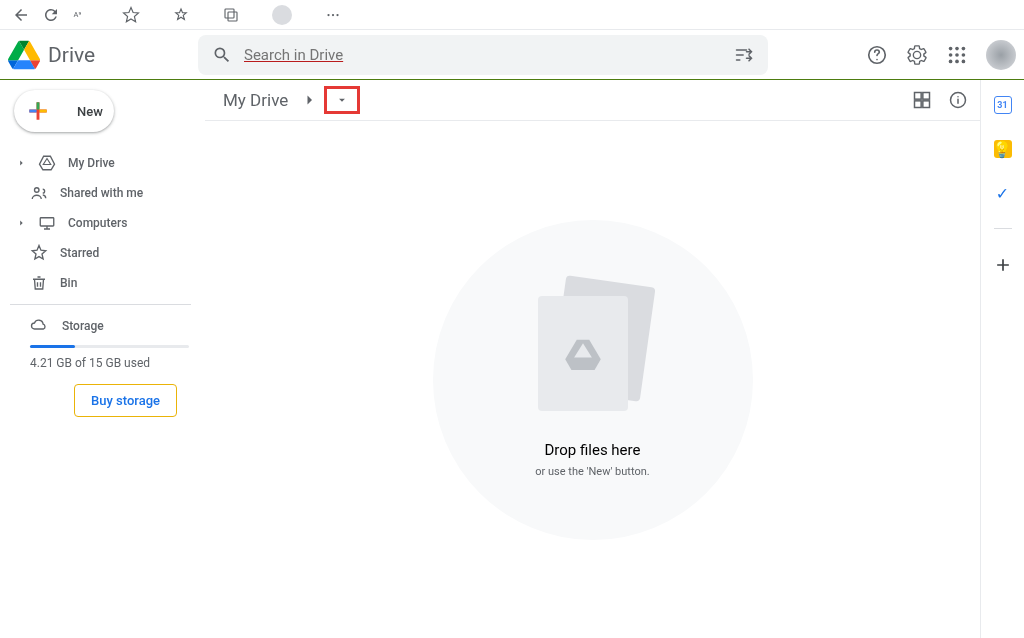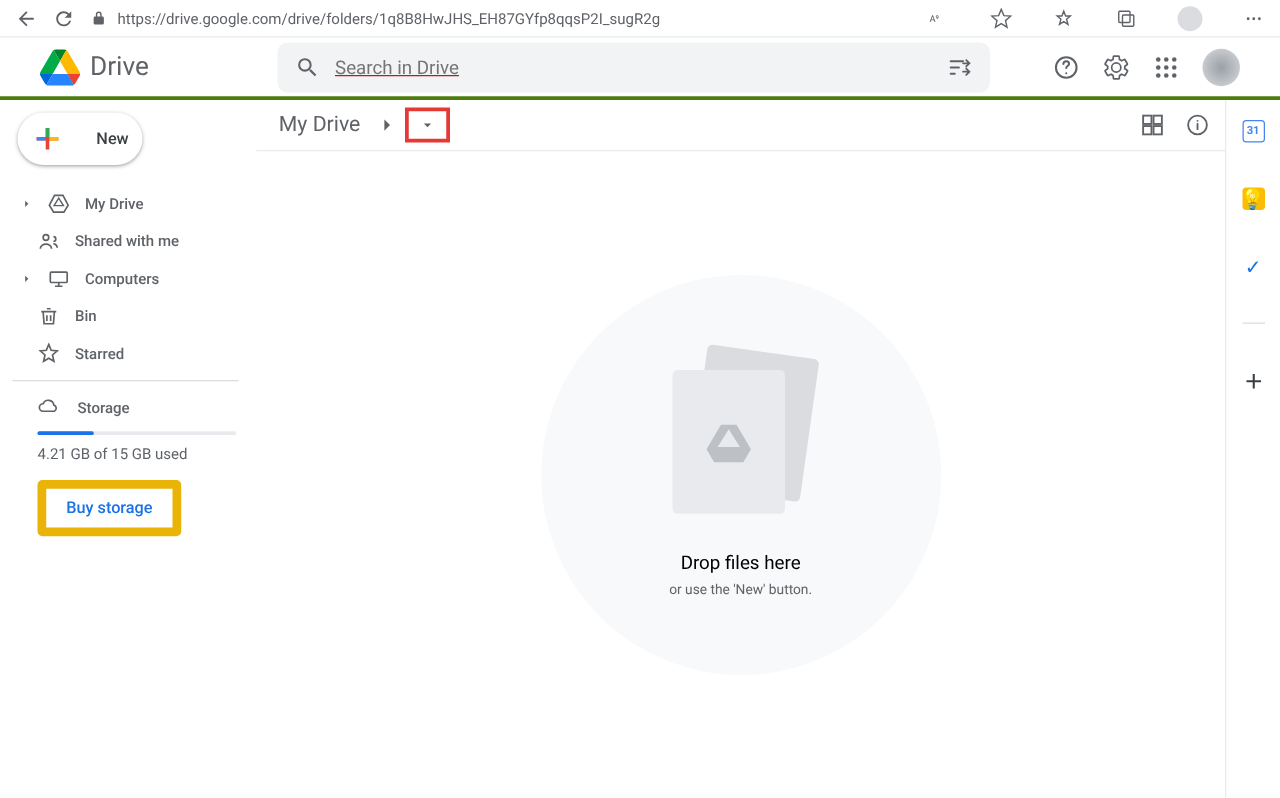--- a/index.html
+++ b/index.html
@@ -57,22 +57,22 @@
       height: 20px;
       border-radius: 50%;
       background: #dadce0;
     }
     
     
     .main-header {
       height: 50px;
       display: flex;
       align-items: center;
-      padding: 0 32px;
-      border-bottom: 3px solid #4d7c0f;
+      padding: 0 8px;
+      border-bottom: 1px solid #4d7c0f;
     }
     
     .logo-section {
       display: flex;
       align-items: center;
       gap: 8px;
       width: 190px;
     }
     
     .drive-logo {
@@ -236,27 +236,28 @@
     
     .storage-text {
       font-size: 12px;
       color: #5f6368;
       margin-top: 8px;
     }
     
     .buy-storage {
       margin-top: 14px;
       padding: 8px 16px;
-      border: 7px solid #eab308;
+      border: 1px solid #eab308;
       border-radius: 4px;
       background: #fff;
       color: #1a73e8;
       font-size: 13px;
       font-weight: 500;
       cursor: pointer;
+      margin-left: 44px;
     }
     
     
     .main-area {
       flex: 1;
       display: flex;
       flex-direction: column;
       padding-top: 6px;
     }
     
@@ -381,21 +382,21 @@
       margin-top: 6px;
     }
     
     
     .right-panel {
       width: 44px;
       border-left: 1px solid #e8eaed;
       display: flex;
       flex-direction: column;
       align-items: center;
-      gap: 36px;
+      gap: 26px;
       padding-top: 16px;
     }
     
     .side-icon {
       width: 18px;
       height: 18px;
       border-radius: 3px;
       display: flex;
       align-items: center;
       justify-content: center;
@@ -420,26 +421,20 @@
 </head>
 <body>
 
 <div class="browser-bar">
   <svg viewBox="0 0 24 24">
       <path d="M20 11H7.83l5.59-5.59L12 4l-8 8 8 8 1.41-1.41L7.83 13H20v-2z"></path>
     </svg>
   <svg viewBox="0 0 24 24">
       <path d="M17.65 6.35A7.958 7.958 0 0012 4c-4.42 0-8 3.58-8 8s3.58 8 8 8c3.73 0 6.84-2.55 7.73-6h-2.08A5.99 5.99 0 0112 18c-3.31 0-6-2.69-6-6s2.69-6 6-6c1.66 0 3.14.69 4.22 1.78L13 11h7V4l-2.35 2.35z"></path>
     </svg>
-  <div class="url-bar">
-    <svg viewBox="0 0 24 24" style="width:14px;height:14px;">
-        <path d="M12 2a4 4 0 00-4 4v3H7a2 2 0 00-2 2v7a2 2 0 002 2h10a2 2 0 002-2v-7a2 2 0 00-2-2h-1V6a4 4 0 00-4-4zm-2 4a2 2 0 114 0v3h-4V6z"></path>
-      </svg>
-    <span>https://drive.google.com/drive/folders/1q8B8HwJHS_EH87GYfp8qqsP2I_sugR2g</span>
-  </div>
   <div class="browser-actions">
     <svg viewBox="0 0 24 24">
         <text x="2" y="15" font-size="10" fill="#5f6368">A⁹</text>
       </svg>
     <svg viewBox="0 0 24 24">
         <path d="M12 17.27L18.18 21l-1.64-7.03L22 9.24l-7.19-.61L12 2 9.19 8.63 2 9.24l5.46 4.73L5.82 21z" fill="none" stroke="#5f6368" stroke-width="1.5"></path>
       </svg>
     <svg viewBox="0 0 24 24">
         <path d="M12 4l2 5h5l-4 3.5 1.5 5.5-4.5-3-4.5 3L9 12.5 5 9h5z" fill="none" stroke="#5f6368" stroke-width="1.5"></path>
       </svg>
@@ -539,30 +534,30 @@
       <svg class="s-icon" viewBox="0 0 24 24">
           <rect x="3" y="5" width="18" height="11" rx="1" fill="none" stroke="#5f6368" stroke-width="1.8"></rect>
           <path d="M8 20h8M12 16v4" stroke="#5f6368" stroke-width="1.8"></path>
         </svg>
       <span class="sidebar-label">Computers</span>
     </div>
 
 
     <div class="sidebar-item no-expand">
       <svg class="s-icon" viewBox="0 0 24 24">
+          <path d="M12 2l2.6 6.3L21 9l-5 4.3 1.5 6.7L12 16.8 6.5 20 8 13.3 3 9l6.4-.7z" fill="none" stroke="#5f6368" stroke-width="1.8"></path>
+        </svg>
+      <span class="sidebar-label">Starred</span>
+    </div>
+
+    <div class="sidebar-item no-expand">
+      <svg class="s-icon" viewBox="0 0 24 24">
           <path d="M6 7h12l-1 13H7zM4 7h16M10 4h4M10 11v6M14 11v6" fill="none" stroke="#5f6368" stroke-width="1.8"></path>
         </svg>
       <span class="sidebar-label">Bin</span>
-    </div>
-
-    <div class="sidebar-item no-expand">
-      <svg class="s-icon" viewBox="0 0 24 24">
-          <path d="M12 2l2.6 6.3L21 9l-5 4.3 1.5 6.7L12 16.8 6.5 20 8 13.3 3 9l6.4-.7z" fill="none" stroke="#5f6368" stroke-width="1.8"></path>
-        </svg>
-      <span class="sidebar-label">Starred</span>
     </div>
 
     <div class="sidebar-divider"></div>
 
     <div class="storage-section">
       <div class="storage-item">
         <svg class="s-icon" style="width:18px;height:18px;" viewBox="0 0 24 24">
             <path d="M6 16a4 4 0 010-8 6 6 0 0111.5 1.5A3.5 3.5 0 0118 16z" fill="none" stroke="#5f6368" stroke-width="1.8"></path>
           </svg>
         <span class="sidebar-label">Storage</span>

